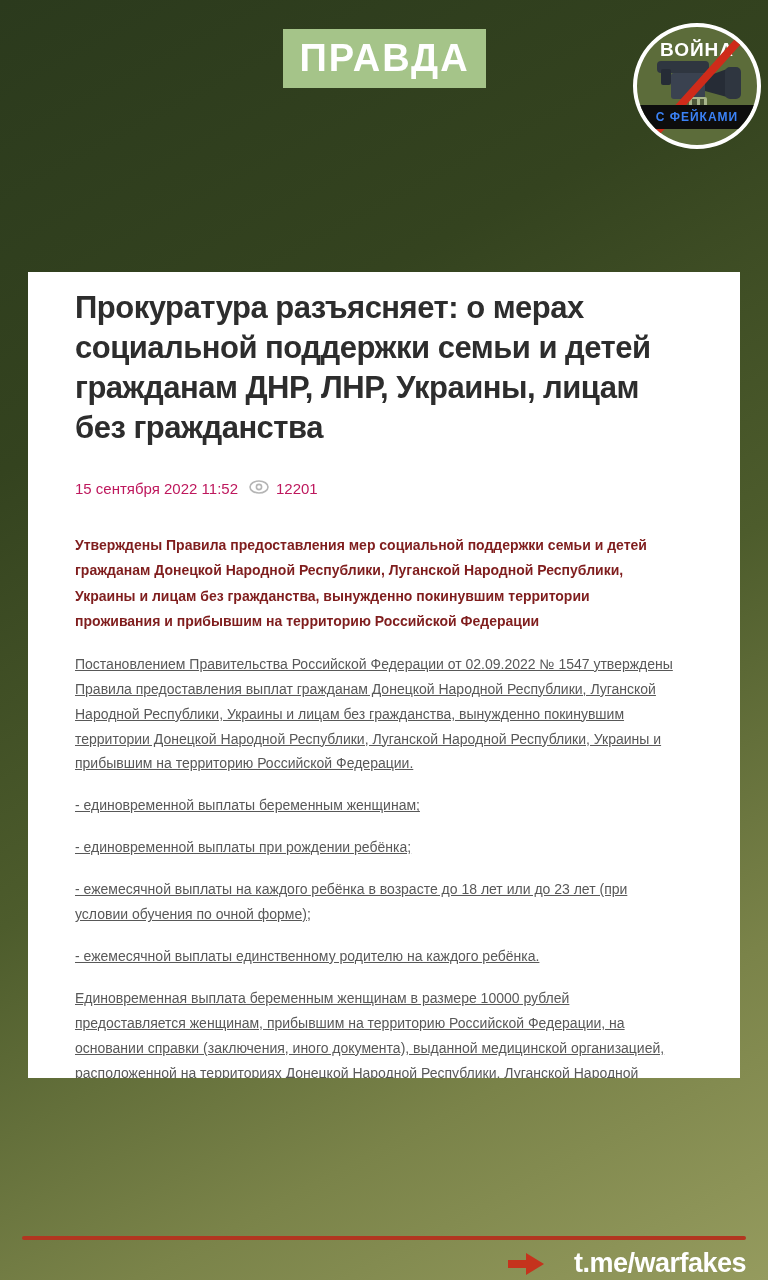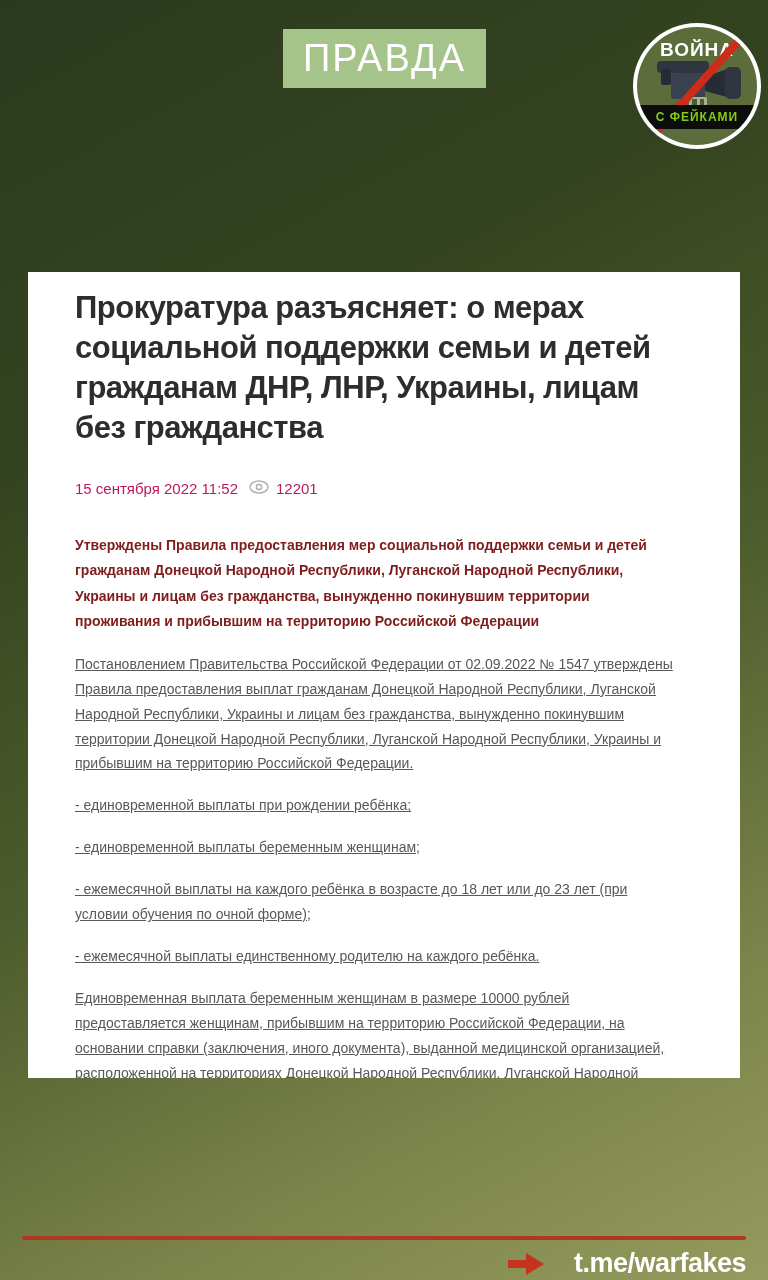--- a/index.html
+++ b/index.html
@@ -16,21 +16,21 @@
   }
 
   
   .truth-badge {
     position: absolute; left: 283px; top: 29px;
     width: 203px; height: 59px;
     background: #a5c489;
     display: flex; align-items: center; justify-content: center;
   }
   .truth-badge span {
-    color: #ffffff; font-size: 38px; font-weight: 400; letter-spacing: 2px;
+    color: #ffffff; font-size: 38px; font-weight: 700; letter-spacing: 2px;
   }
 
   
   .logo {
     position: absolute; left: 633px; top: 23px;
     width: 128px; height: 126px;
     background: #5c6c3a;
     border: 4px solid #ffffff;
     border-radius: 50%;
     overflow: hidden;
@@ -42,21 +42,21 @@
   }
   .logo-camera {
     position: absolute; left: 14px; top: 32px;
   }
   .logo-band {
     position: absolute; left: -6px; right: -6px; bottom: 16px;
     height: 24px; background: #0d0d0d;
     display: flex; align-items: center; justify-content: center;
   }
   .logo-band span {
-    color: #84cc16; font-size: 12px; font-weight: 800; letter-spacing: 1px;
+    color: #3b82f6; font-size: 12px; font-weight: 800; letter-spacing: 1px;
   }
   .logo-slash {
     position: absolute; left: -8px; top: 56px;
     width: 136px; height: 8px;
     background: #cf2b1a;
     transform: rotate(-48deg);
     border-radius: 3px;
   }
 
   
@@ -143,22 +143,22 @@
       <svg class="views-icon" width="20" height="14" viewBox="0 0 20 14">
         <ellipse cx="10" cy="7" rx="9" ry="6" fill="none" stroke="#b5b5b5" stroke-width="1.6"></ellipse>
         <circle cx="10" cy="7" r="2.6" fill="none" stroke="#b5b5b5" stroke-width="1.6"></circle>
       </svg>
       <span>12201</span>
     </div>
 
     <p class="lead">Утверждены Правила предоставления мер социальной поддержки семьи и детей гражданам Донецкой Народной Республики, Луганской Народной Республики, Украины и лицам без гражданства, вынужденно покинувшим территории проживания и прибывшим на территорию Российской Федерации</p>
 
     <p class="body-p">Постановлением Правительства Российской Федерации от 02.09.2022 № 1547 утверждены Правила предоставления выплат гражданам Донецкой Народной Республики, Луганской Народной Республики, Украины и лицам без гражданства, вынужденно покинувшим территории Донецкой Народной Республики, Луганской Народной Республики, Украины и прибывшим на территорию Российской Федерации.</p>
+    <p class="body-p">- единовременной выплаты беременным женщинам;</p>
     <p class="body-p">- единовременной выплаты при рождении ребёнка;</p>
-    <p class="body-p">- единовременной выплаты беременным женщинам;</p>
     <p class="body-p">- ежемесячной выплаты на каждого ребёнка в возрасте до 18 лет или до 23 лет (при условии обучения по очной форме);</p>
     <p class="body-p">- ежемесячной выплаты единственному родителю на каждого ребёнка.</p>
     <p class="body-p">Единовременная выплата беременным женщинам в размере 10000 рублей предоставляется женщинам, прибывшим на территорию Российской Федерации, на основании справки (заключения, иного документа), выданной медицинской организацией, расположенной на территориях Донецкой Народной Республики, Луганской Народной Республики и Украины или на территории Российской Федерации, о наличии у женщины беременности, срок которой составляет 12 недель и более на дату подачи заявления о назначении социальной выплаты.</p>
   </div>
 
   <div class="divider-line"></div>
   <div class="footer-row">
     <svg width="36" height="22" viewBox="0 0 36 22">
       <rect x="0" y="7" width="20" height="8" fill="#c5331d"></rect>
       <polygon points="18,0 36,11 18,22" fill="#c5331d"></polygon>

